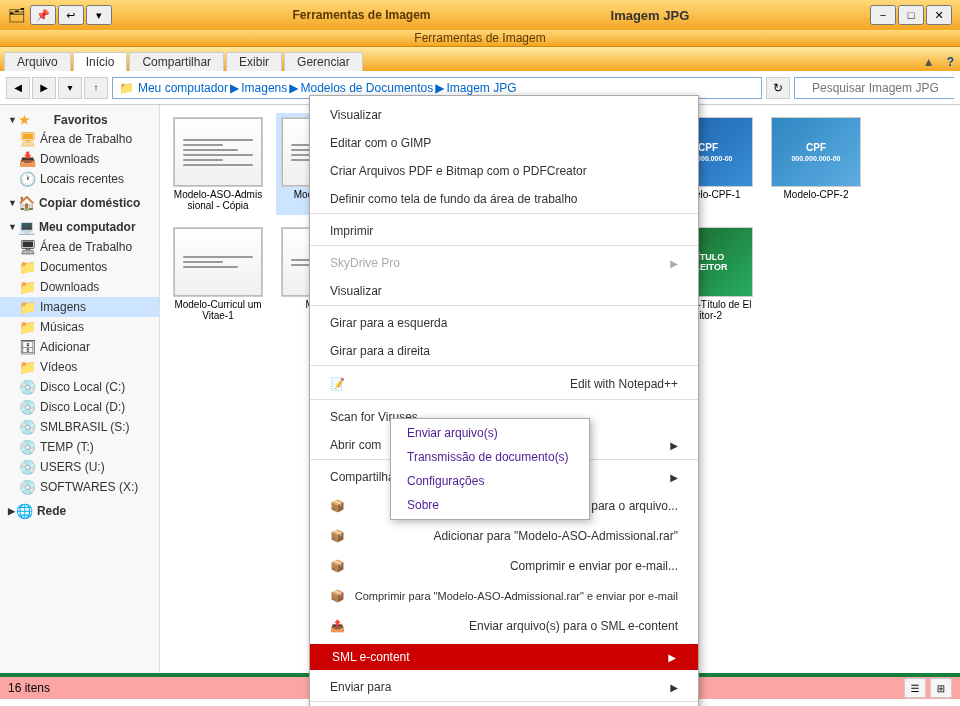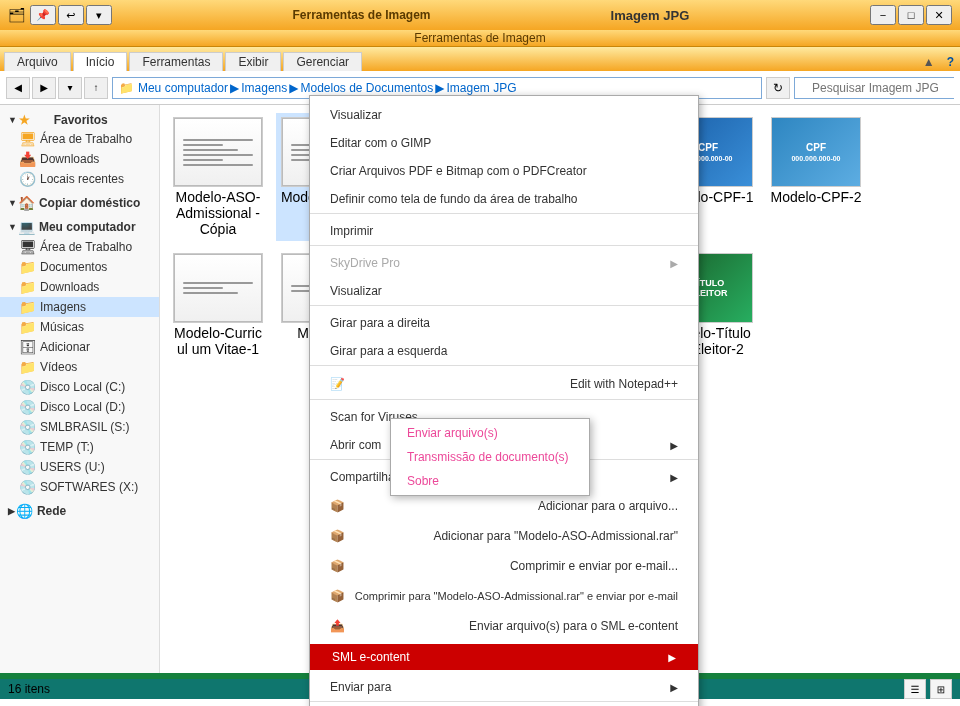--- a/index.html
+++ b/index.html
@@ -41,24 +41,24 @@
     .sidebar-item.active { background: #cce4ff; }
     .sidebar-icon { width: 16px; height: 16px; display: inline-flex; align-items: center; justify-content: center; font-size: 14px; }
     .folder-icon { color: #f5a623; }
     .star-icon { color: #f5a623; }
 
     
     .file-area { flex: 1; background: #fff; overflow: auto; padding: 8px; position: relative; }
     .file-grid { display: flex; flex-wrap: wrap; gap: 8px; }
     .file-item { width: 100px; display: flex; flex-direction: column; align-items: center; cursor: pointer; padding: 4px; }
     .file-thumb { width: 90px; height: 70px; background: #4c1d95; border: 1px solid #ccc; display: flex; align-items: center; justify-content: center; overflow: hidden; }
-    .file-name { font-size: 14px; text-align: center; word-break: break-all; margin-top: 2px; }
-
-    
-    .status-bar { height: 26px; background: #0f766e; border-top: 6px solid #15803d; display: flex; align-items: center; justify-content: space-between; padding: 0 8px; font-size: 12px; }
+    .file-name { font-size: 10px; text-align: center; word-break: break-all; margin-top: 2px; }
+
+    
+    .status-bar { height: 26px; background: #fca5a5; border-top: 4px solid #15803d; display: flex; align-items: center; justify-content: space-between; padding: 0 8px; font-size: 12px; }
     .status-right { display: flex; gap: 4px; }
     .view-btn { width: 22px; height: 20px; border: 1px solid #ccc; background: #f5f5f5; cursor: pointer; display: flex; align-items: center; justify-content: center; font-size: 10px; }
     .context-menu {
       position: absolute; top: 95px; left: 309px; width: 390px;
       background: #fff; border: 1px solid #aaa;
       box-shadow: 2px 2px 8px rgba(0,0,0,0.3);
       z-index: 1001; padding: 2px 0;
     }
     .menu-item { padding: 4px 20px; cursor: pointer; font-size: 12px; color: #333; display: flex; align-items: center; justify-content: space-between; margin-top: 6px; }
     .menu-item.disabled { color: #aaa; cursor: default; }
@@ -67,21 +67,21 @@
     .menu-arrow { font-size: 10px; }
     .menu-icon { width: 16px; height: 16px; margin-right: 4px; display: inline-flex; align-items: center; justify-content: center; color: #555; }
 
     
     .submenu {
       position: absolute; left: 390px; top: 418px; width: 200px;
       background: #fff; border: 1px solid #aaa;
       box-shadow: 2px 2px 8px rgba(0,0,0,0.3);
       z-index: 1002; padding: 2px 0;
     }
-    .submenu-item { padding: 5px 16px; cursor: pointer; font-size: 12px; color: #ec4899; }
+    .submenu-item { padding: 5px 16px; cursor: pointer; font-size: 12px; color: #4c1d95; }
 
     
     .thumb-doc { background: linear-gradient(#fff 0%, #f0f0f0 100%); border: 1px solid #bbb; width: 88px; height: 68px; display: flex; align-items: center; justify-content: center; }
     .thumb-lines { width: 70px; }
     .thumb-line { height: 2px; background: #999; margin: 3px 0; border-radius: 1px; }
     .thumb-line.short { width: 40px; }
     .thumb-line.medium { width: 55px; }
 
     
     .thumb-cpf { background: linear-gradient(135deg, #1a5fa8, #3a8fd8); width: 88px; height: 68px; display: flex; flex-direction: column; align-items: center; justify-content: center; color: #fff; font-size: 9px; font-weight: bold; }
@@ -115,21 +115,21 @@
   </div>
 </div>
 
 <div class="tools-label">
   <span>Ferramentas de Imagem</span>
 </div>
 
 <div class="ribbon-tabs">
   <div class="ribbon-tab">Arquivo</div>
   <div class="ribbon-tab active">Início</div>
-  <div class="ribbon-tab">Ferramentas</div>
+  <div class="ribbon-tab">Compartilhar</div>
   <div class="ribbon-tab">Exibir</div>
   <div class="ribbon-tab">Gerenciar</div>
   <div style="flex:1;"></div>
   <span style="padding:2px 6px;cursor:pointer;color:#555;">▲</span>
   <span style="padding:2px 6px;cursor:pointer;color:#0050a0;font-weight:bold;">?</span>
 </div>
 
 <div class="address-bar">
   <div class="addr-nav">
     <button class="addr-btn">◀</button>
@@ -392,22 +392,22 @@
   <div class="menu-item">Definir como tela de fundo da área de trabalho</div>
   <div class="menu-separator"></div>
   <div class="menu-item">Imprimir</div>
   <div class="menu-separator"></div>
   <div class="menu-item disabled">
     <span>SkyDrive Pro</span>
     <span class="menu-arrow">▶</span>
   </div>
   <div class="menu-item">Visualizar</div>
   <div class="menu-separator"></div>
+  <div class="menu-item">Girar para a esquerda</div>
   <div class="menu-item">Girar para a direita</div>
-  <div class="menu-item">Girar para a esquerda</div>
   <div class="menu-separator"></div>
   <div class="menu-item" style="display:flex;align-items:center;">
     <span class="menu-icon">📝</span>
     Edit with Notepad++
   </div>
   <div class="menu-separator"></div>
   <div class="menu-item">Scan for Viruses...</div>
   <div class="menu-item">
     <span>Abrir com</span>
     <span class="menu-arrow">▶</span>
@@ -450,20 +450,21 @@
   <div class="menu-item">Copiar</div>
   <div class="menu-separator"></div>
   <div class="menu-item">Criar atalho</div>
   <div class="menu-item">Excluir</div>
 
 </div>
 
 <div class="submenu">
   <div class="submenu-item">Enviar arquivo(s)</div>
   <div class="submenu-item">Transmissão de documento(s)</div>
+  <div class="submenu-item">Configurações</div>
   <div class="submenu-item">Sobre</div>
 </div>
 
 <div class="status-bar">
   <span>16 itens</span>
   <span>1 item selecionado  963 KB</span>
   <div class="status-right">
     <button class="view-btn">☰</button>
     <button class="view-btn">⊞</button>
   </div>

